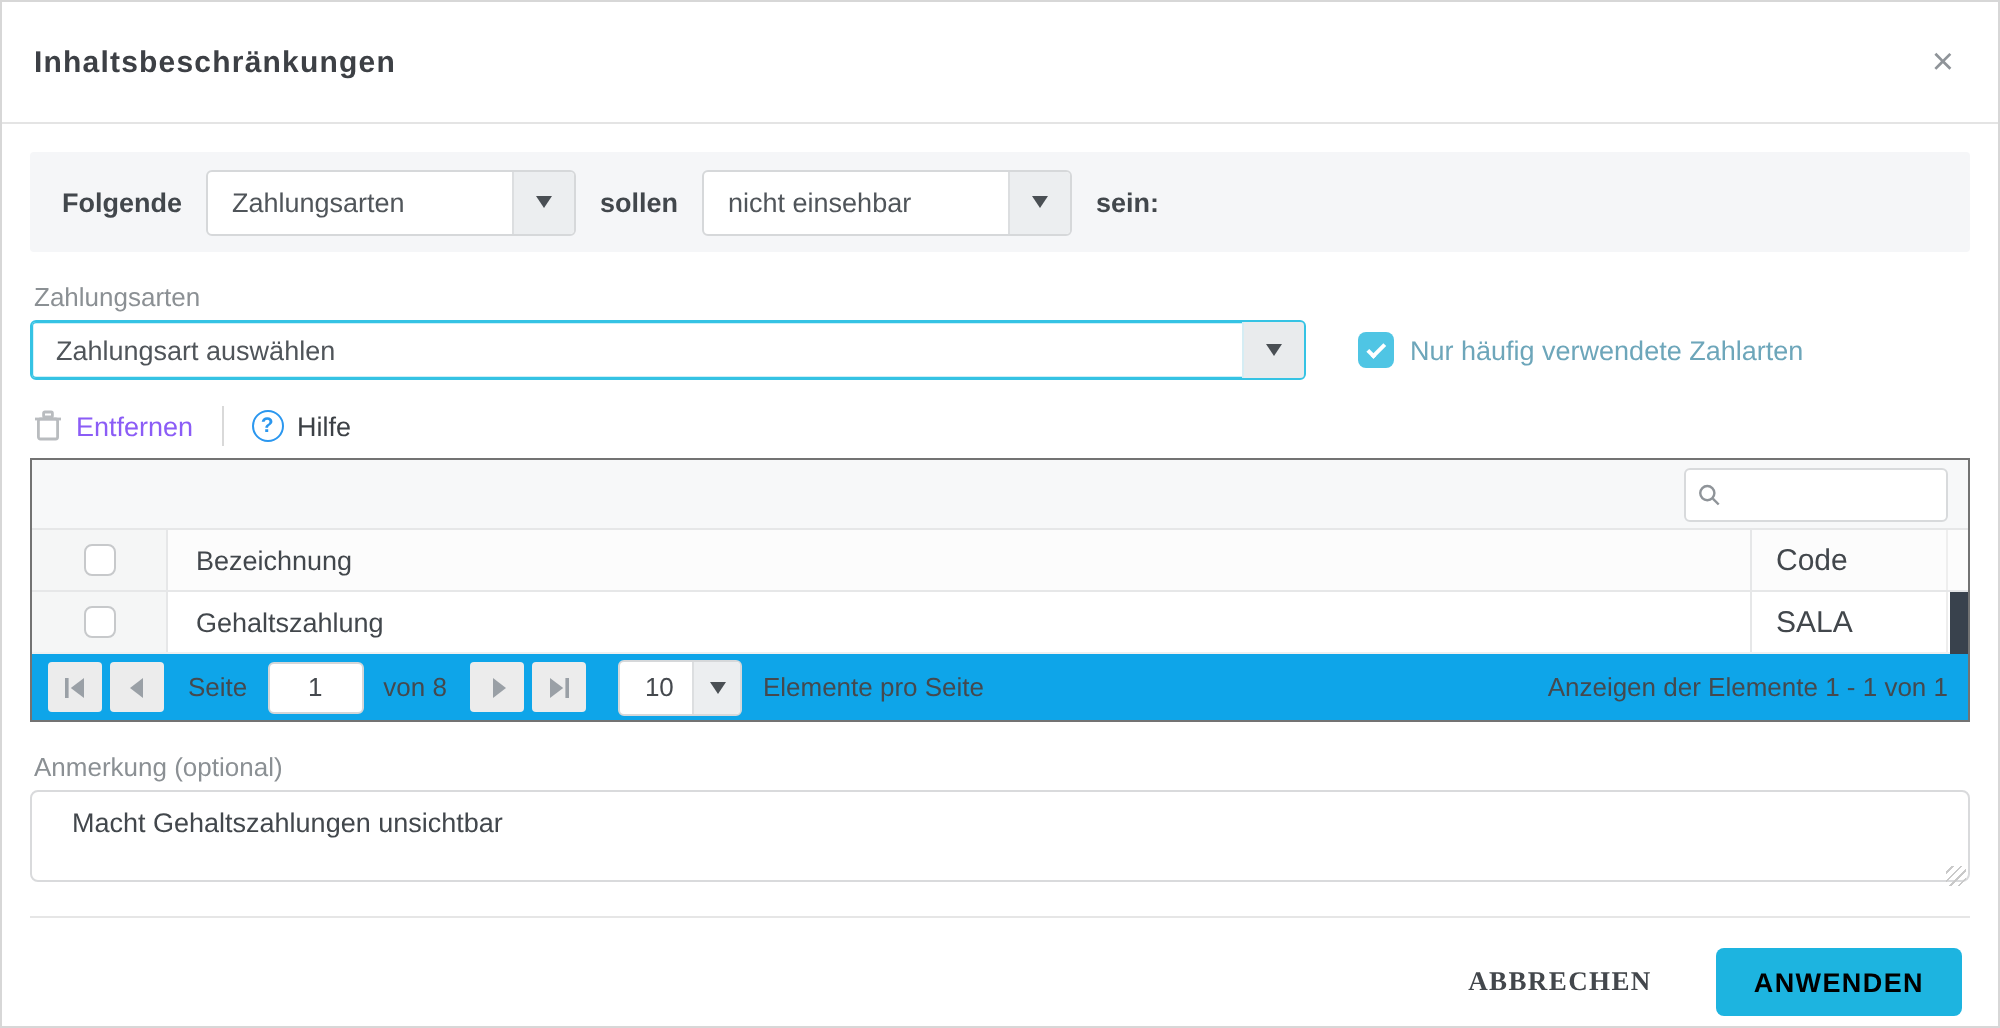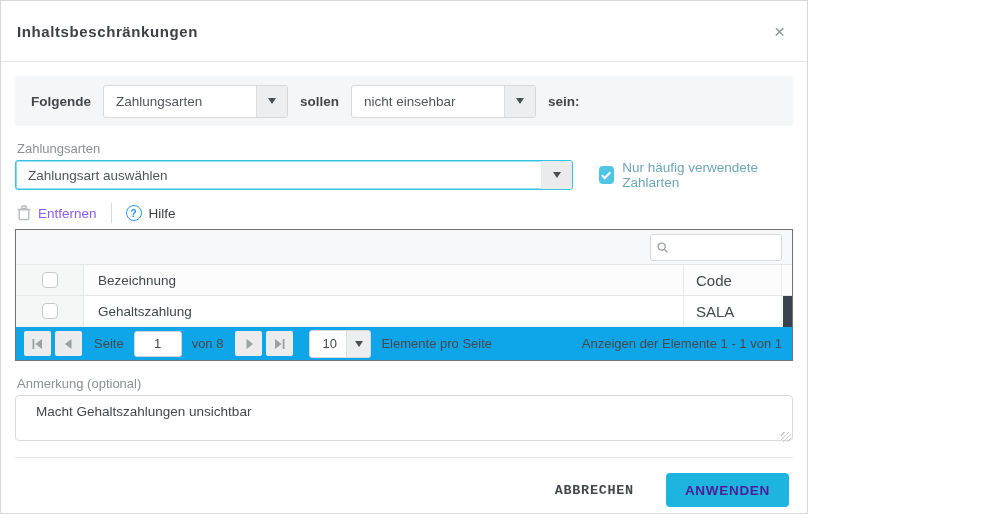--- a/index.html
+++ b/index.html
@@ -1,17 +1,17 @@
 <!DOCTYPE html>
 <html><head>
 <meta charset="utf-8">
 <style>
   * { margin:0; padding:0; box-sizing:border-box; }
   html,body { width:1000px; height:514px; background:#fff; font-family:"Liberation Sans", sans-serif; }
-  .dialog { width:808px; height:514px; background:#fff; border:1px solid #d7d7d7; position:relative; overflow:hidden; }
+  .dialog { width:1000px; height:514px; background:#fff; border:1px solid #d7d7d7; position:relative; overflow:hidden; }
 
   
   .dlg-header { height:61px; border-bottom:1px solid #e4e4e4; display:flex; align-items:center; justify-content:space-between; padding:0 18px 0 16px; }
   .dlg-title { font-size:15px; font-weight:bold; color:#3d4045; letter-spacing:.6px; }
   .close-btn { font-size:19px; color:#8f9499; cursor:pointer; line-height:1; padding:4px; }
 
   .dlg-body { padding:14px 14px 0 14px; }
 
   
   .criteria { background:#f5f6f8; border-radius:2px; height:50px; display:flex; align-items:center; padding:0 16px; gap:12px; }
@@ -70,22 +70,22 @@
 
   
   .note-area { width:100%; height:46px; border:1px solid #d9dadc; border-radius:4px; padding:8px 20px; font-size:13.5px; color:#42474c; font-family:inherit; resize:none; outline:none; position:relative; }
   .note-wrap { position:relative; margin-bottom:12px; }
   .resize-grip { position:absolute; right:2px; bottom:3px; width:10px; height:10px; background:
      repeating-linear-gradient(135deg, transparent 0 2px, #c9c9c9 2px 3px); pointer-events:none; }
 
   
   .dlg-actions-sep { border-top:1px solid #e6e6e6; margin:0 14px; }
   .dlg-actions { display:flex; align-items:center; justify-content:flex-end; gap:26px; padding:15px 18px 0 0; }
-  .btn-flat { background:none; border:none; font-size:13.5px; font-weight:bold; color:#43474c; letter-spacing:.7px; cursor:pointer; font-family:Liberation Mono, monospace; padding:8px 6px; }
-  .btn-primary { background:#1db4e0; border:none; border-radius:4px; color:#4c1d95; font-size:13.5px; font-weight:bold; letter-spacing:.7px; padding:0 19px; height:34px; cursor:pointer; font-family:inherit; }
+  .btn-flat { background:none; border:none; font-size:13.5px; font-weight:bold; color:#43474c; letter-spacing:.7px; cursor:pointer; font-family:Liberation Serif, serif; padding:8px 6px; }
+  .btn-primary { background:#1db4e0; border:none; border-radius:4px; color:#000000; font-size:13.5px; font-weight:bold; letter-spacing:.7px; padding:0 19px; height:34px; cursor:pointer; font-family:inherit; }
 </style>
 </head>
 <body>
 
 <div class="dialog">
 
   <div class="dlg-header">
     <div class="dlg-title">Inhaltsbeschränkungen</div>
     <div class="close-btn">×</div>
   </div>

